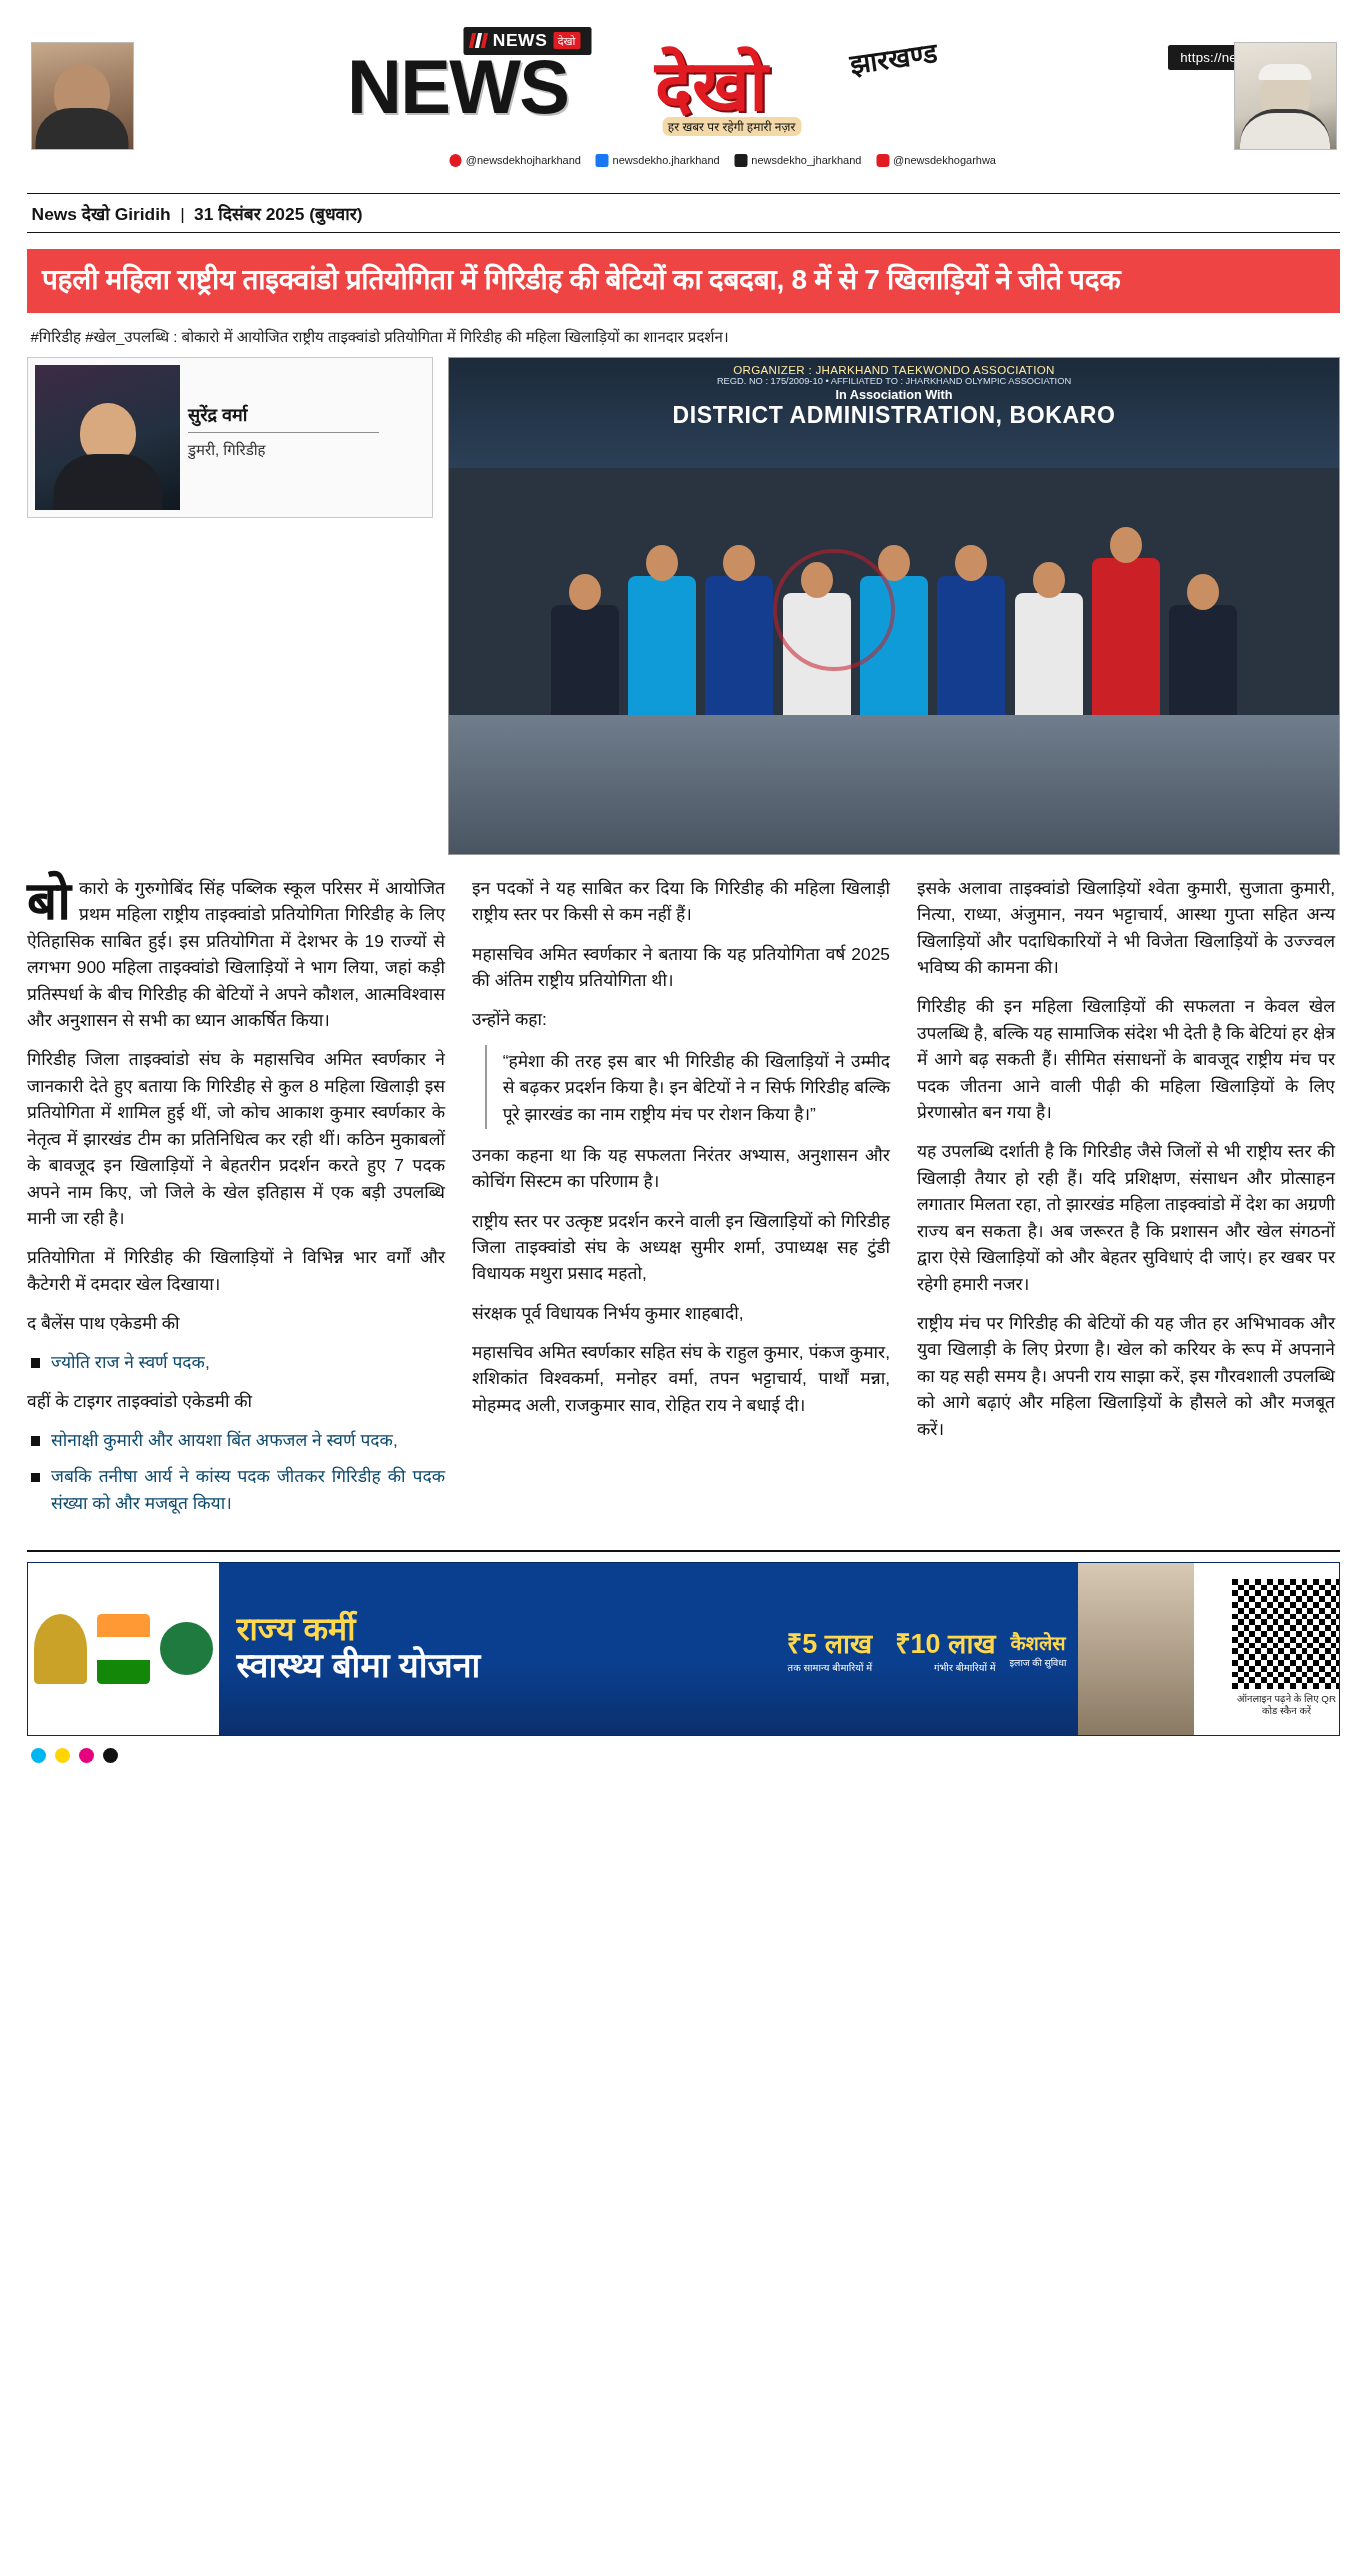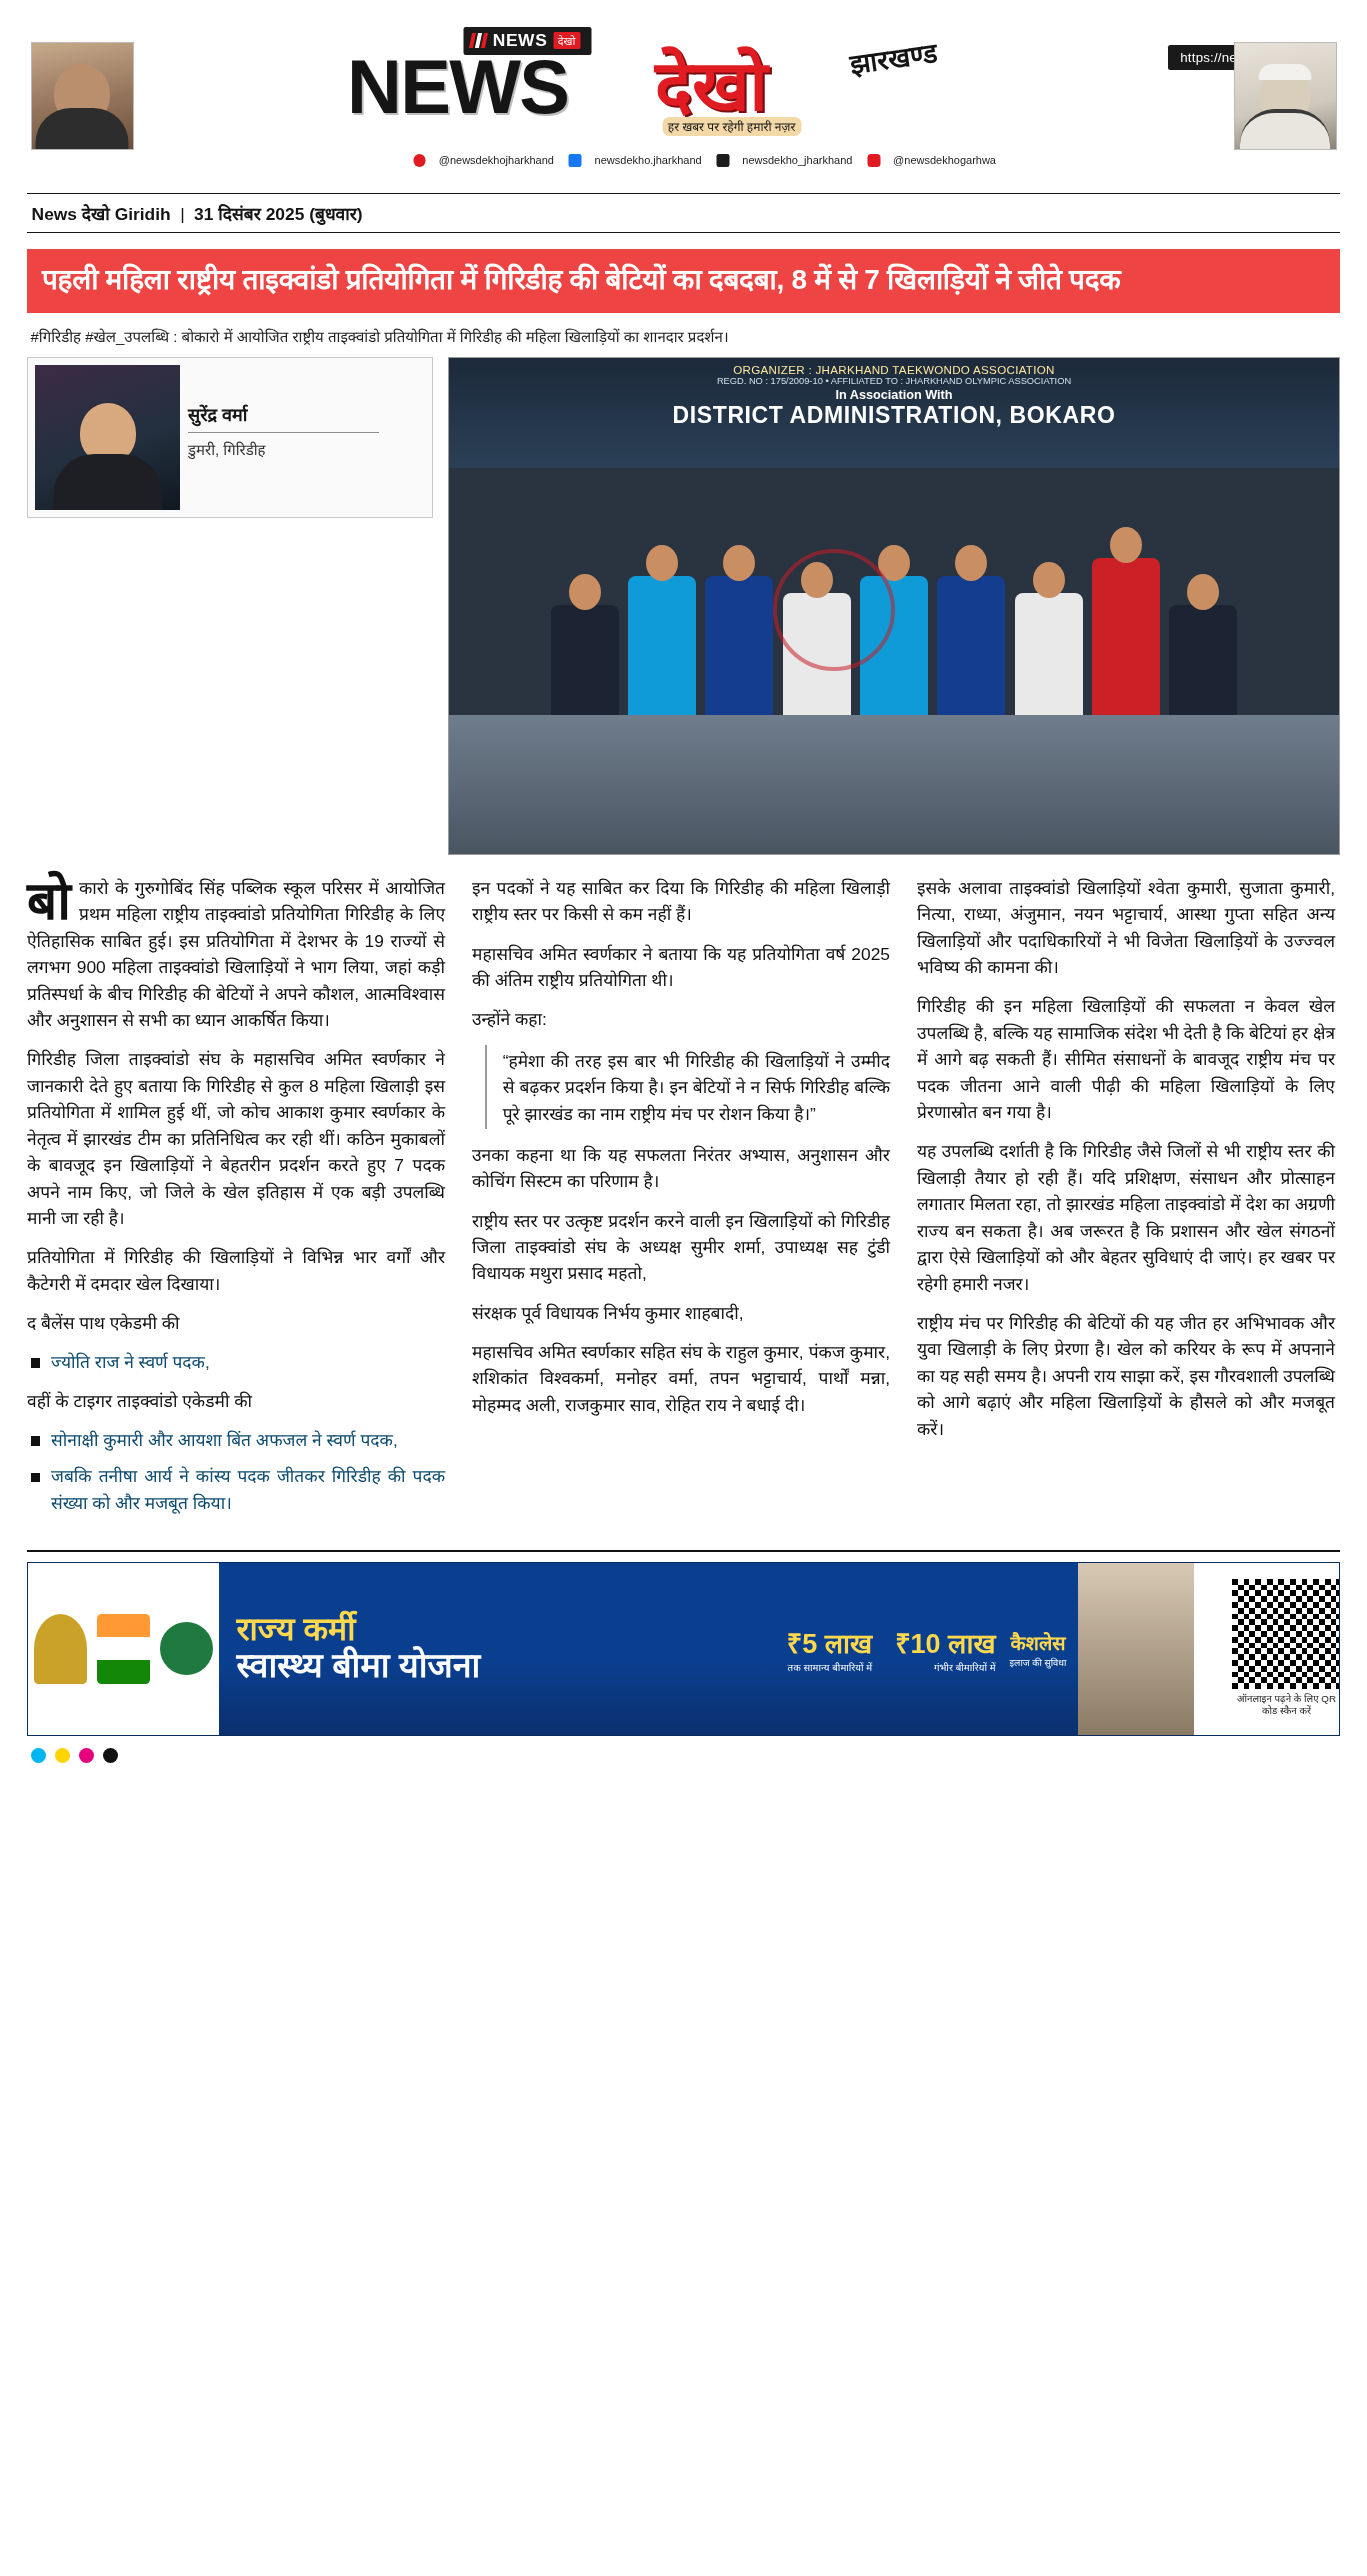--- a/index.html
+++ b/index.html
@@ -180,21 +180,21 @@
   .social-row {
     position: absolute;
     right: 122px;
     top: 131px;
     display: flex;
     gap: 15px;
     align-items: center;
     font-size: 11px;
     color: #1c1c1c;
   }
-  .social-row span { display: flex; align-items: center; gap: 13px; }
+  .social-row span { display: flex; align-items: center; gap: 4px; }
   .ic {
     width: 12.7px; height: 12.7px; border-radius: 50%;
     display: inline-block; background: #e11b22;
   }
   .ic.fb { background:#1877f2; border-radius:2.3px; }
   .ic.tw { background:#1c1c1c; border-radius:2.3px; }
   .ic.yt { background:#e11b22; border-radius:3.5px; }
 
   
   .byline-bar {

